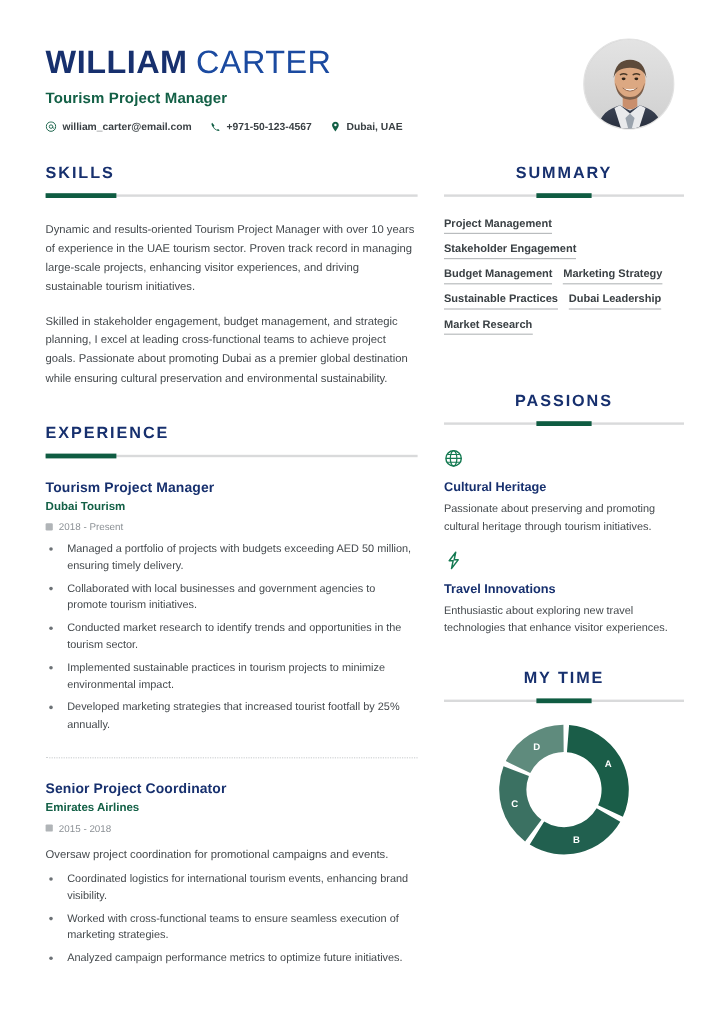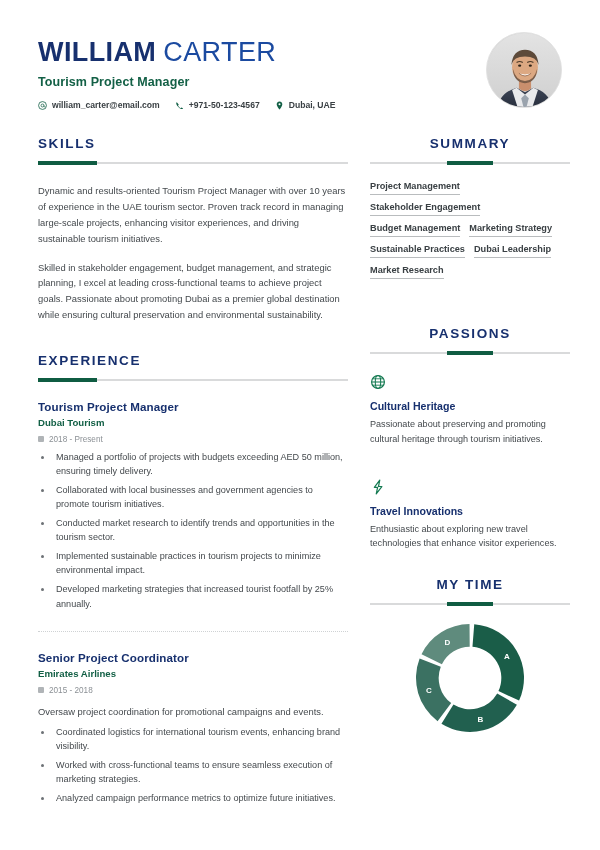--- a/index.html
+++ b/index.html
@@ -62,21 +62,21 @@
   .job-date { margin-top:7px; display:flex; align-items:center; gap:5px; font-size:8.2px; color:#8b9095; }
   .job-date .cal { width:6px; height:6px; background:#b0b4b7; flex:none; border-radius:1px; }
   .job-desc { margin-top:9px; font-size:9.4px; line-height:1.62; color:#44494d; }
   .job-bullets { margin-top:6px; padding-left:15px; }
   .job-bullets li { font-size:9.1px; line-height:1.55; color:#44494d; margin-bottom:5px; padding-left:3px; }
   .job-bullets li::marker { color:#6d7276; font-size:9px; }
 
   
   .passions { margin-top:19px; }
   .passion { display:flex; gap:10px; align-items:flex-start;flex-direction:column; }
-  .passion + .passion { margin-top:32px; }
+  .passion + .passion { margin-top:12px; }
   .passion-ico { width:18px; flex:none; padding-top:1px; }
   .passion-ico svg { display:block; }
   .passion-title { font-size:10.6px; font-weight:700; color:#17306e; }
   .passion-text { margin-top:5px; font-size:9.1px; line-height:1.56; color:#44494d; }
 
   
   .mytime { margin-top:27px; }
   .donut-wrap { margin-top:17px; display:flex; justify-content:center; }
   .donut { display:block; }
   .donut-label { font-size:8px; font-weight:700; fill:#ffffff; }

